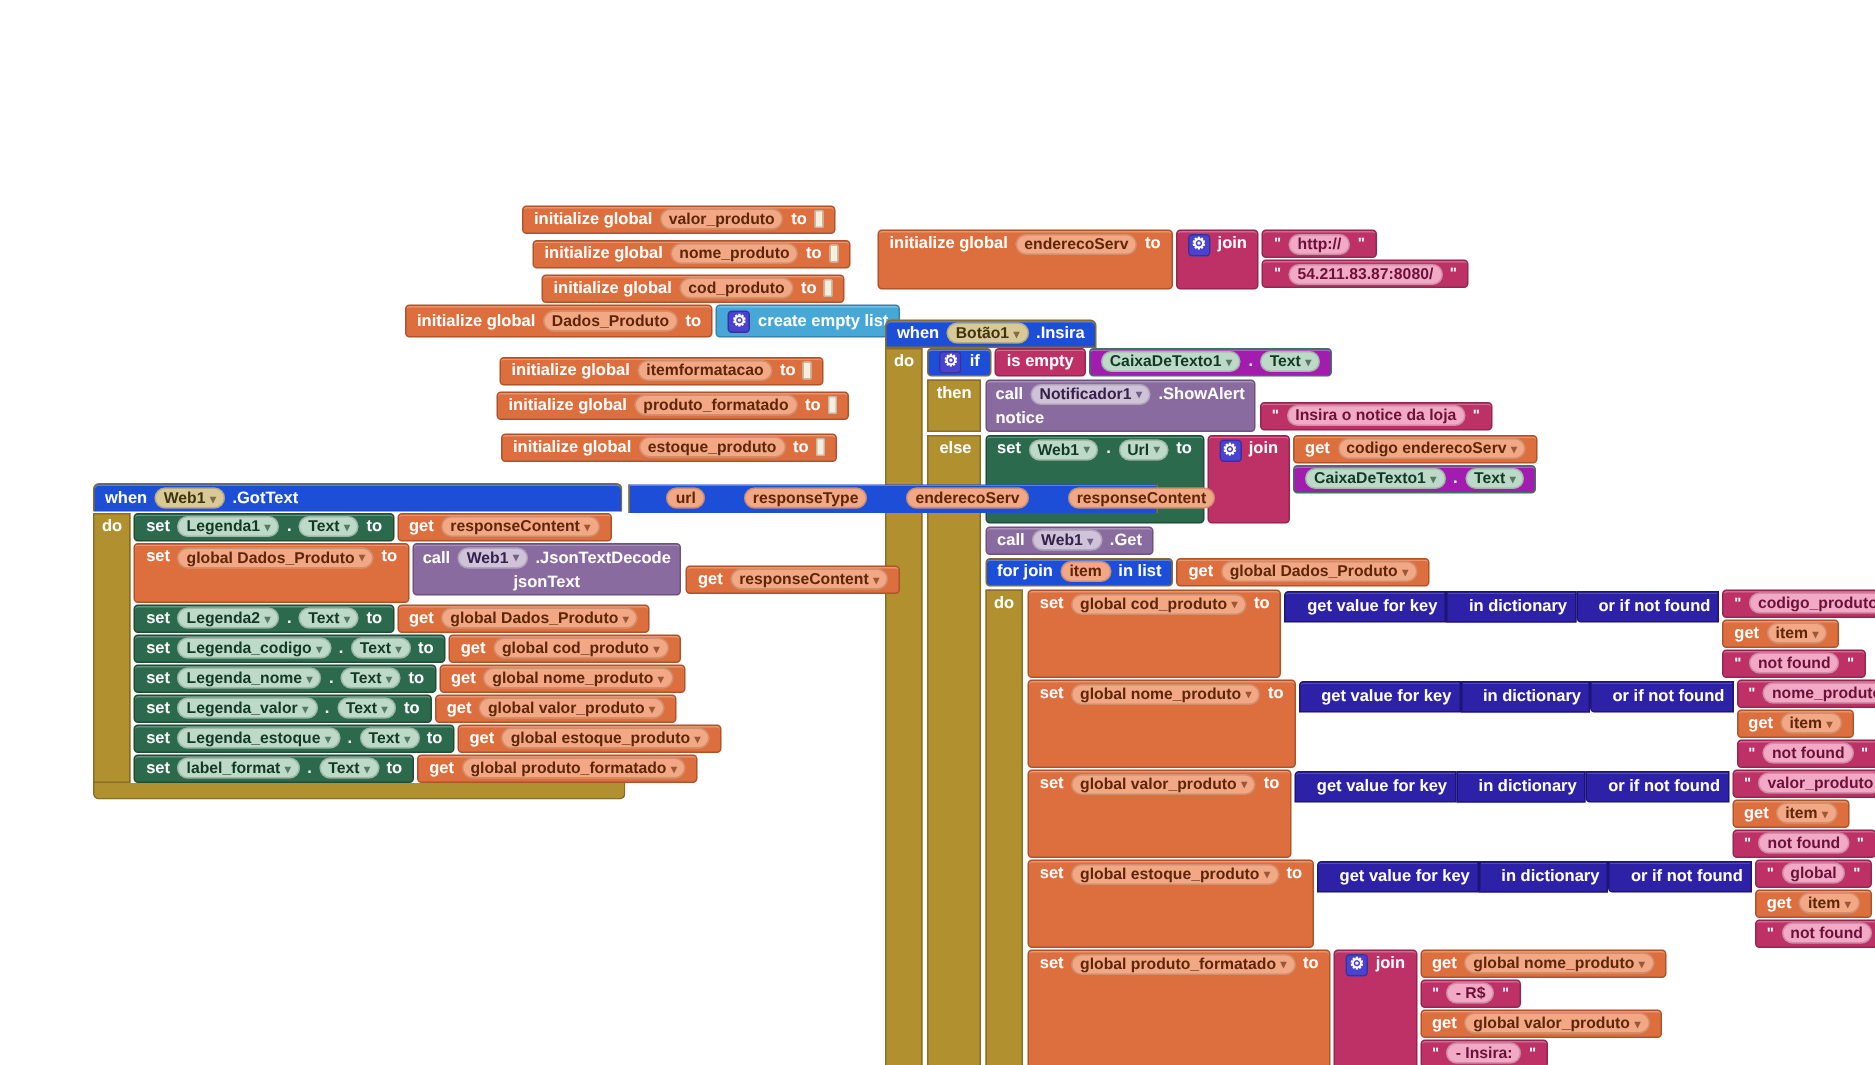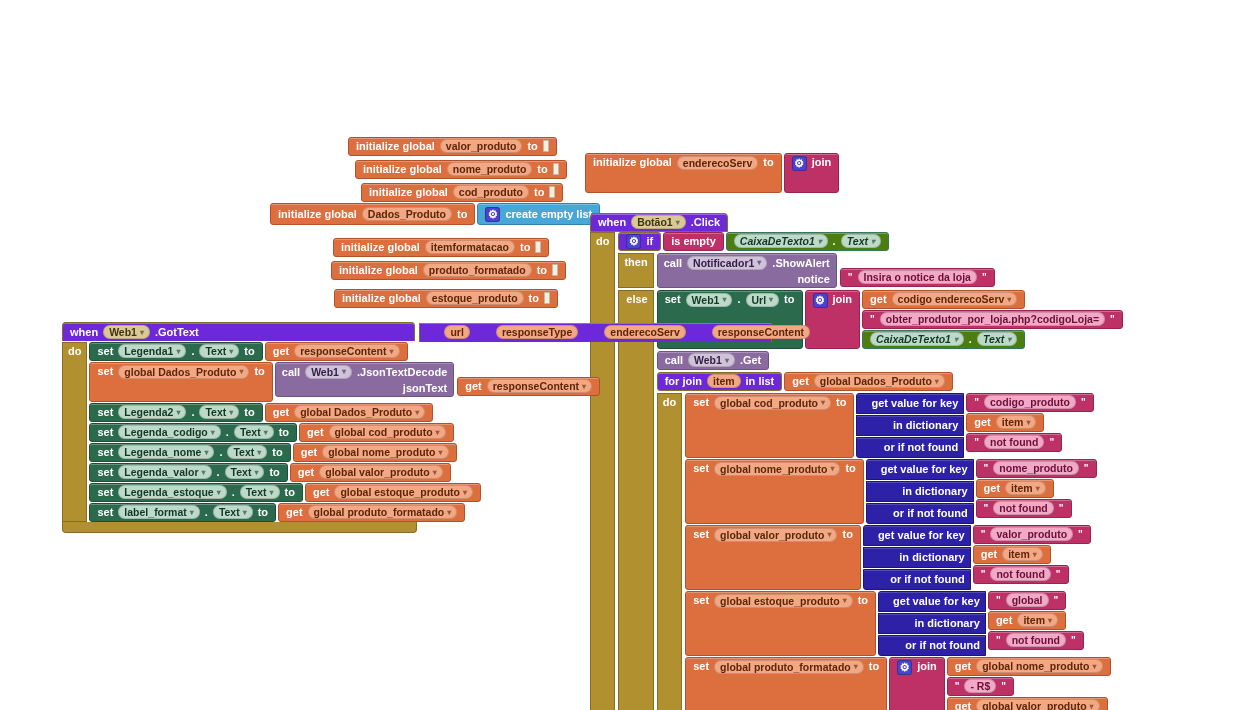--- a/index.html
+++ b/index.html
@@ -6,27 +6,27 @@
   .canvas{position:relative;width:1250px;height:710px;background:#ffffff;overflow:hidden;
           font-family:"Liberation Sans",sans-serif;margin-top:36px;}
   .abs{position:absolute;}
 
   
   .blk{display:inline-flex;align-items:center;gap:5px;padding:0 7px;height:19px;border-radius:3px;
        color:#fff;font-weight:bold;font-size:11px;white-space:nowrap;box-sizing:border-box;
        border:1px solid rgba(0,0,0,.28);box-shadow:inset 0 1px 0 rgba(255,255,255,.28);}
   .tall{align-items:flex-start;padding-top:2px;}
 
-  .c-gold{background:#6d28d9;border-color:#8a6d24;text-align:right;}
+  .c-gold{background:#1d4ed8;border-color:#8a6d24;text-align:right;}
   .c-orange{background:#dd6e3d;border-color:#b0522a;}
   .c-magenta{background:#bd3166;border-color:#96264f;}
   .c-cyan{background:#47a8d8;border-color:#3482ab;}
   .c-purple{background:#8a6b9f;border-color:#6d5380;}
   .c-green{background:#2c6a4d;border-color:#1f4d37;}
-  .c-jade{background:#4d7c0f;border-color:#38785a;font-style:italic;}
+  .c-jade{background:#a21caf;border-color:#38785a;}
 
   .chip{display:inline-flex;align-items:center;border-radius:8px;padding:0 6px;height:14px;
         font-size:10.5px;font-weight:bold;white-space:nowrap;}
   .ch-orange{background:#f2a884;color:#5f2508;box-shadow:inset 0 0 0 1px rgba(0,0,0,.15);}
   .ch-gold{background:#d9c996;color:#3f3410;box-shadow:inset 0 0 0 1px rgba(0,0,0,.15);}
   .ch-magenta{background:#f1a9c6;color:#6b1038;box-shadow:inset 0 0 0 1px rgba(0,0,0,.15);}
   .ch-green{background:#bdd9c8;color:#123826;box-shadow:inset 0 0 0 1px rgba(0,0,0,.15);}
   .ch-purple{background:#cfc2d9;color:#35204a;box-shadow:inset 0 0 0 1px rgba(0,0,0,.15);}
   .dd::after{content:"▾";font-size:8px;margin-left:3px;opacity:.6;}
 
@@ -44,21 +44,21 @@
   .rowend{display:flex;align-items:flex-end;gap:3px;}
   .selfstretch{align-self:stretch;height:auto;}
 
   
   .pbox{background:#8a6b9f;border:1px solid #6d5380;border-radius:3px;padding:2px 6px;
         display:flex;flex-direction:column;gap:3px;color:#fff;font-size:11px;font-weight:bold;
         box-shadow:inset 0 1px 0 rgba(255,255,255,.25);}
   .prow{display:flex;align-items:center;gap:5px;white-space:nowrap;}
 
   
-  .dcol{display:flex;flex-direction:column;}
+  .dcol{display:flex;flex-direction:row;align-items:flex-end;}
   .dlab{display:flex;align-items:center;justify-content:flex-end;gap:4px;height:19px;
         background:#2d22a7;border:1px solid #1d1575;color:#fff;font-size:11px;font-weight:bold;
         padding:0 5px 0 14px;white-space:nowrap;box-shadow:inset 0 1px 0 rgba(255,255,255,.18);}
   .dlab+.dlab{margin-top:1px;}
   .dcol .dlab:first-child{border-radius:3px 0 0 0;}
   .dcol .dlab:last-child{border-radius:0 0 0 3px;}
 
   
   .ggrid{display:grid;grid-template-columns:max-content max-content;column-gap:3px;row-gap:2px;
          align-items:start;}
@@ -142,27 +142,39 @@
   <div class="abs row" style="left:585px;top:117px">
     <div class="blk c-orange tall selfstretch" style="min-height:40px">
       <span class="lbl">initialize global</span>
       <span class="chip ch-orange">enderecoServ</span>
       <span class="lbl">to</span>
     </div>
     <div class="blk c-magenta tall selfstretch">
       <span class="gear">⚙</span>
       <span class="lbl">join</span>
     </div>
+    <div class="stack">
+      <div class="blk c-magenta">
+        <span class="q"></span>
+        <span class="chip ch-magenta">http://</span>
+        <span class="q"></span>
+      </div>
+      <div class="blk c-magenta">
+        <span class="q"></span>
+        <span class="chip ch-magenta">54.211.83.87:8080/</span>
+        <span class="q"></span>
+      </div>
+    </div>
   </div>
 
   <div class="abs" style="left:590px;top:176px">
     <div class="blk c-gold" style="border-radius:4px 4px 0 0">
       <span class="lbl">when</span>
       <span class="chip ch-gold dd">Botão1</span>
-      <span class="lbl">.Click</span>
+      <span class="lbl">.Insira</span>
     </div>
     <div class="ggrid">
       <div class="gcell">do</div>
 
       <div>
         <div class="row">
           <div class="blk c-gold">
             <span class="gear">⚙</span>
             <span class="lbl">if</span>
           </div>
@@ -177,21 +189,21 @@
         </div>
         <div class="ggrid" style="margin-top:2px">
           <div class="gcell">then</div>
           <div class="rowend">
             <div class="pbox">
               <div class="prow">
                 <span>call</span>
                 <span class="chip ch-purple dd">Notificador1</span>
                 <span>.ShowAlert</span>
               </div>
-              <div class="prow" style="justify-content:flex-end">
+              <div class="prow" style="">
                 <span>notice</span>
               </div>
             </div>
             <div class="blk c-magenta" style="margin-bottom:1px">
               <span class="q"></span>
               <span class="chip ch-magenta">Insira o notice da loja</span>
               <span class="q"></span>
             </div>
           </div>
 
@@ -207,25 +219,20 @@
                 <span class="lbl">to</span>
               </div>
               <div class="blk c-magenta tall selfstretch">
                 <span class="gear">⚙</span>
                 <span class="lbl">join</span>
               </div>
               <div class="stack">
                 <div class="blk c-orange">
                   <span class="lbl">get</span>
                   <span class="chip ch-orange dd">codigo enderecoServ</span>
-                </div>
-                <div class="blk c-magenta">
-                  <span class="q"></span>
-                  <span class="chip ch-magenta">obter_produtor_por_loja.php?codigoLoja=</span>
-                  <span class="q"></span>
                 </div>
                 <div class="blk c-jade">
                   <span class="chip ch-green dd">CaixaDeTexto1</span>
                   <span class="lbl">.</span>
                   <span class="chip ch-green dd">Text</span>
                 </div>
               </div>
             </div>
 
             <div class="blk c-purple">
@@ -450,21 +457,21 @@
             <span class="chip ch-orange dd">global Dados_Produto</span>
             <span class="lbl">to</span>
           </div>
           <div class="rowend">
             <div class="pbox">
               <div class="prow">
                 <span>call</span>
                 <span class="chip ch-purple dd">Web1</span>
                 <span>.JsonTextDecode</span>
               </div>
-              <div class="prow" style="justify-content:flex-end">
+              <div class="prow" style="justify-content:center">
                 <span>jsonText</span>
               </div>
             </div>
             <div class="blk c-orange" style="margin-bottom:1px">
               <span class="lbl">get</span>
               <span class="chip ch-orange dd">responseContent</span>
             </div>
           </div>
         </div>
 

